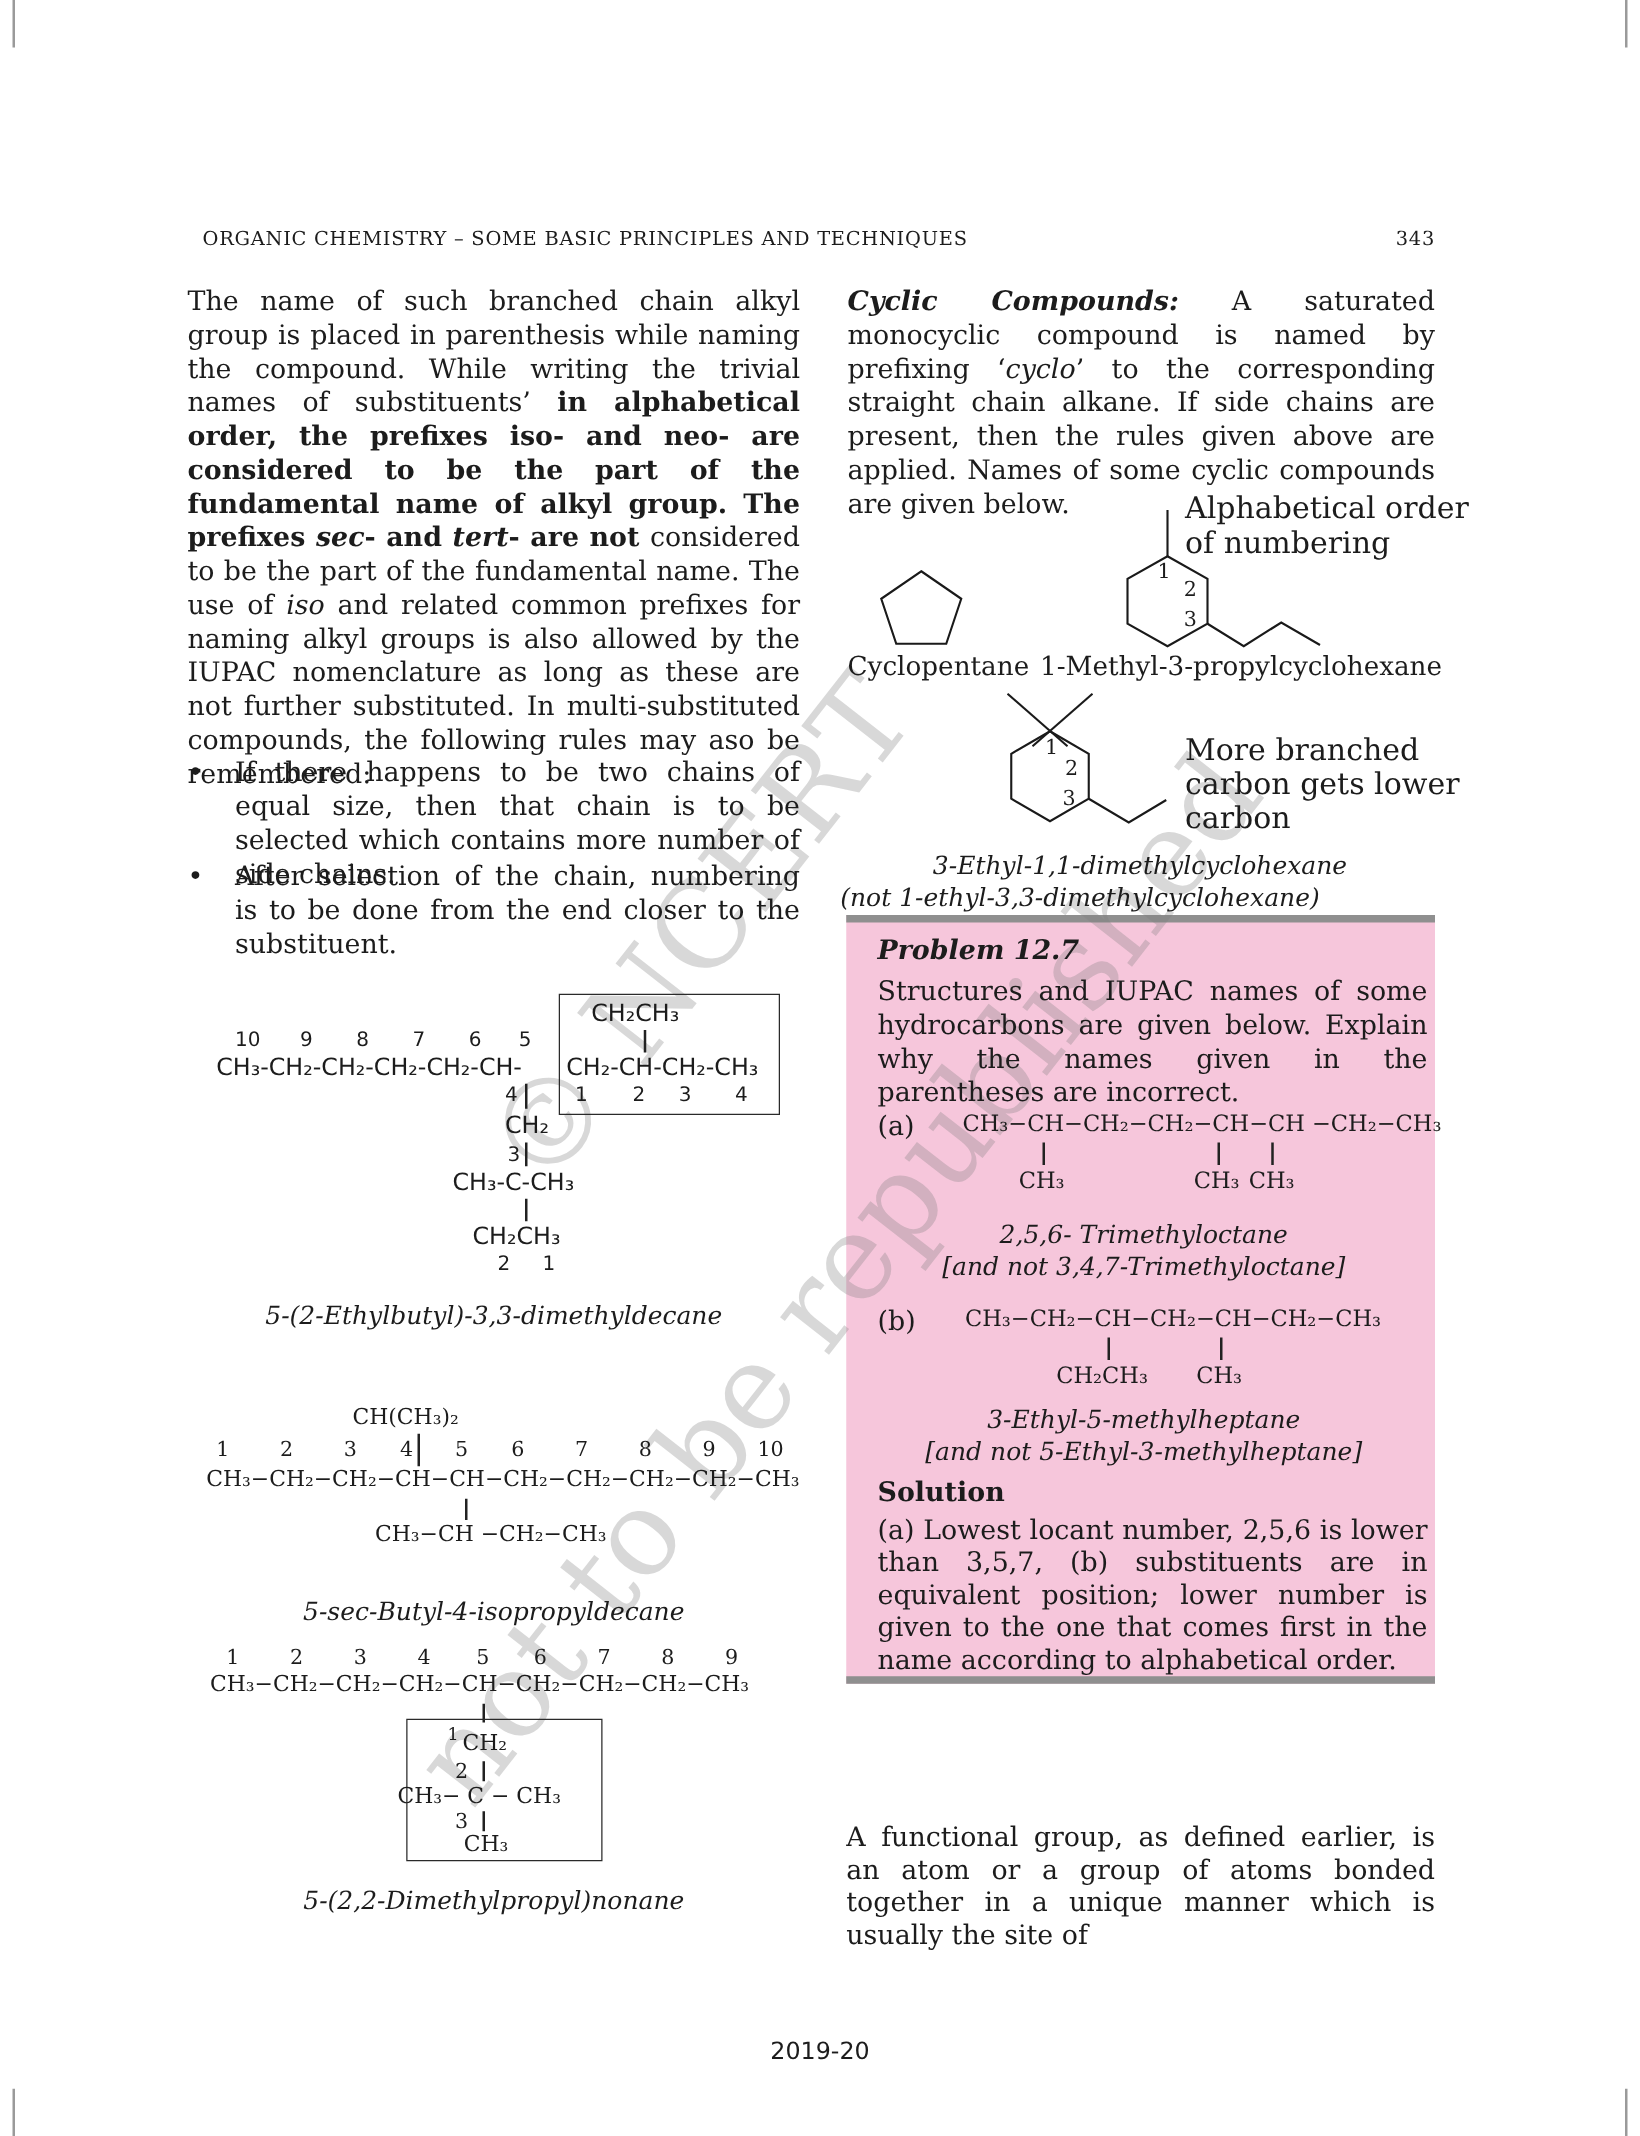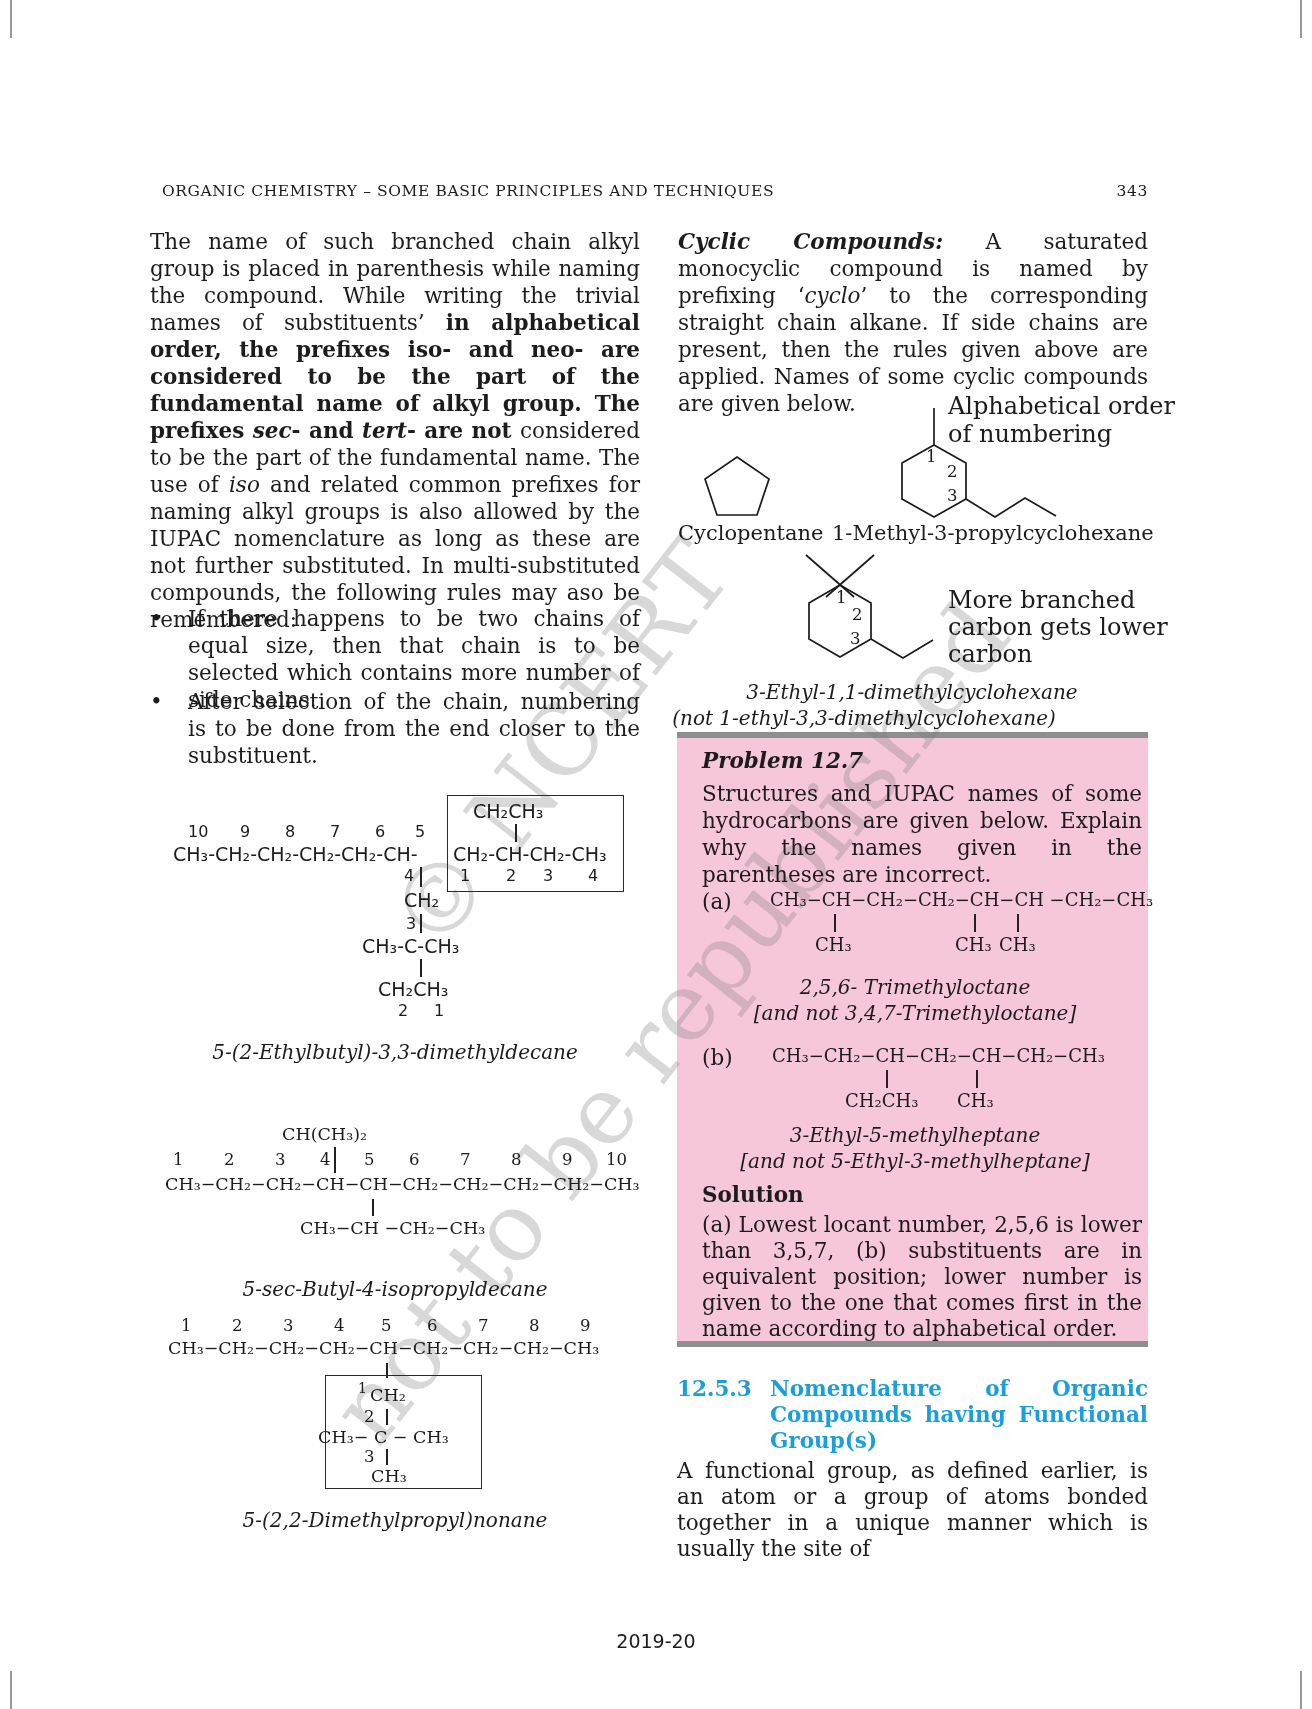--- a/index.html
+++ b/index.html
@@ -186,21 +186,17 @@
   <div class="abs vbond" style="left:886px;top:1070px;height:18px;"></div>
   <div class="abs vbond" style="left:976px;top:1070px;height:18px;"></div>
   <span class="abs chain18" style="left:845px;top:1090px;">CH₂CH₃</span>
   <span class="abs chain18" style="left:957px;top:1090px;">CH₃</span>
   <div class="abs cap ctr" style="left:915px;top:1123px;">3-Ethyl-5-methylheptane</div>
   <div class="abs cap ctr" style="left:915px;top:1149px;">[and not 5-Ethyl-3-methylheptane]</div>
 
   <div class="abs probtitle" style="left:702px;top:1182px;">Solution</div>
   <div class="abs body-text j" style="left:702px;top:1212px;width:440px;line-height:26px;">(a) Lowest locant number, 2,5,6 is lower than 3,5,7, (b) substituents are in equivalent position; lower number is given to the one that comes first in the name according to alphabetical order.</div>
 
-  <div class="abs" style="left:677px;top:1376px;width:471px;display:flex;">
-    <span class="bluehead" style="width:93px;flex:none;">12.5.3</span>
-    <div class="bluehead j" style="flex:1;">Nomenclature of Organic Compounds having Functional Group(s)</div>
-  </div>
   <div class="abs body-text j" style="left:677px;top:1458px;width:471px;line-height:26px;">A functional group, as defined earlier, is an atom or a group of atoms bonded together in a unique manner which is usually the site of</div>
 
   <div class="abs sans" style="left:0;right:0;top:1630px;text-align:center;font-size:19px;">2019-20</div>
 
 </div>
 
 </body></html>

